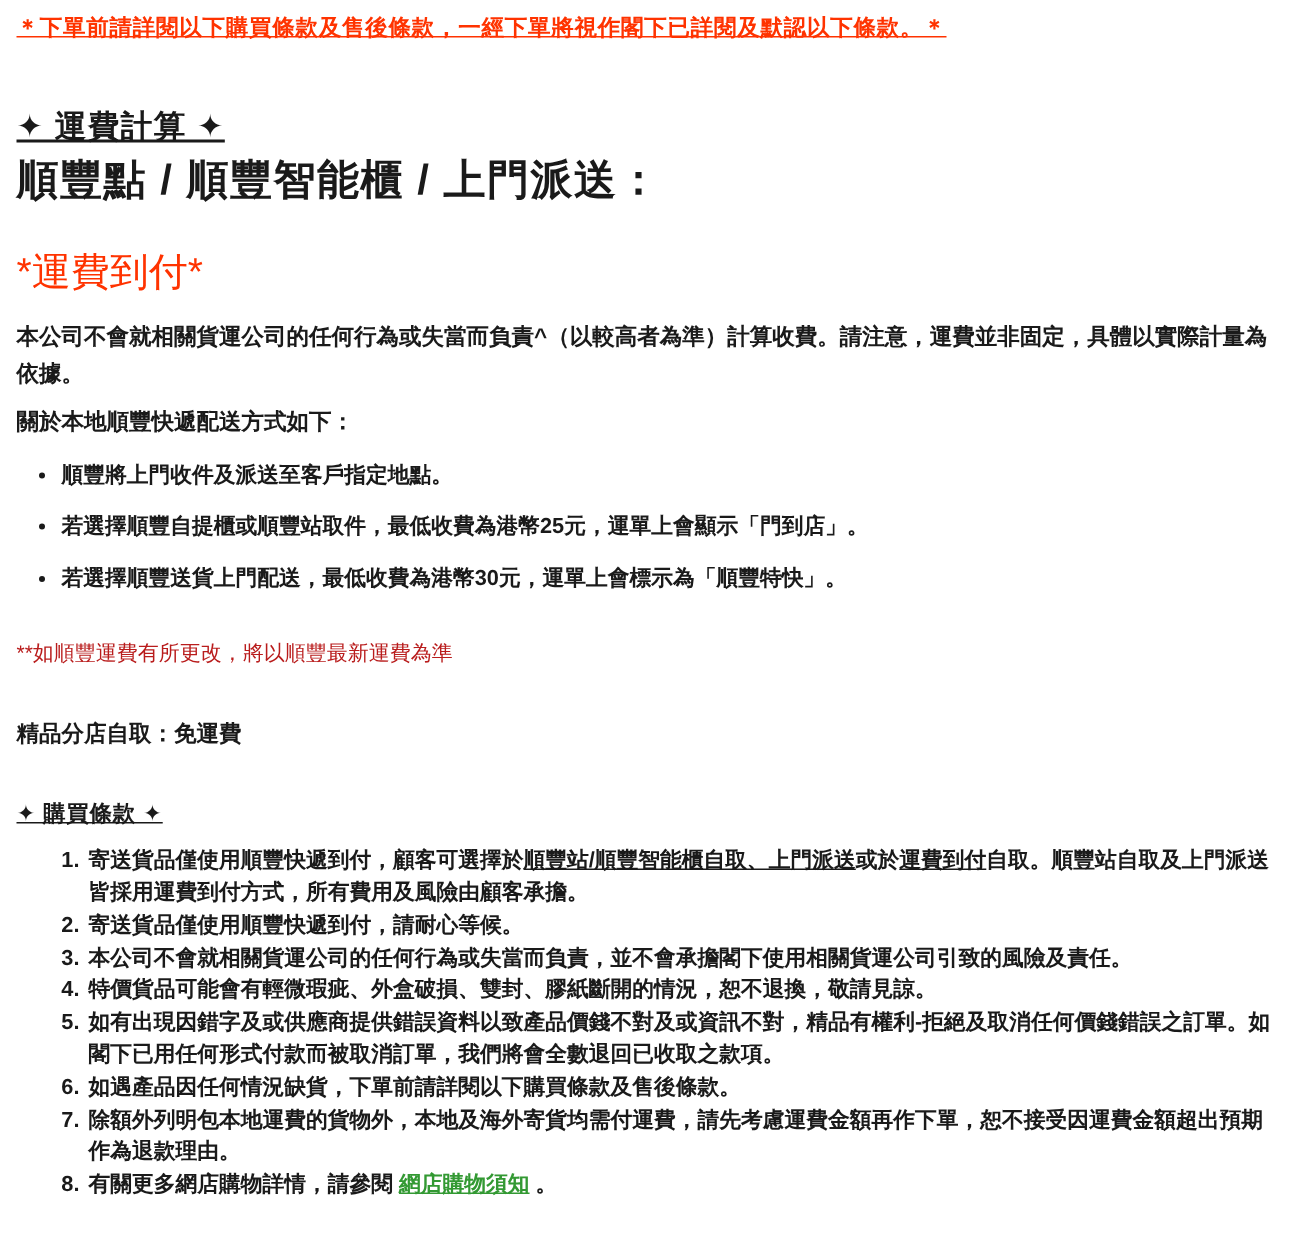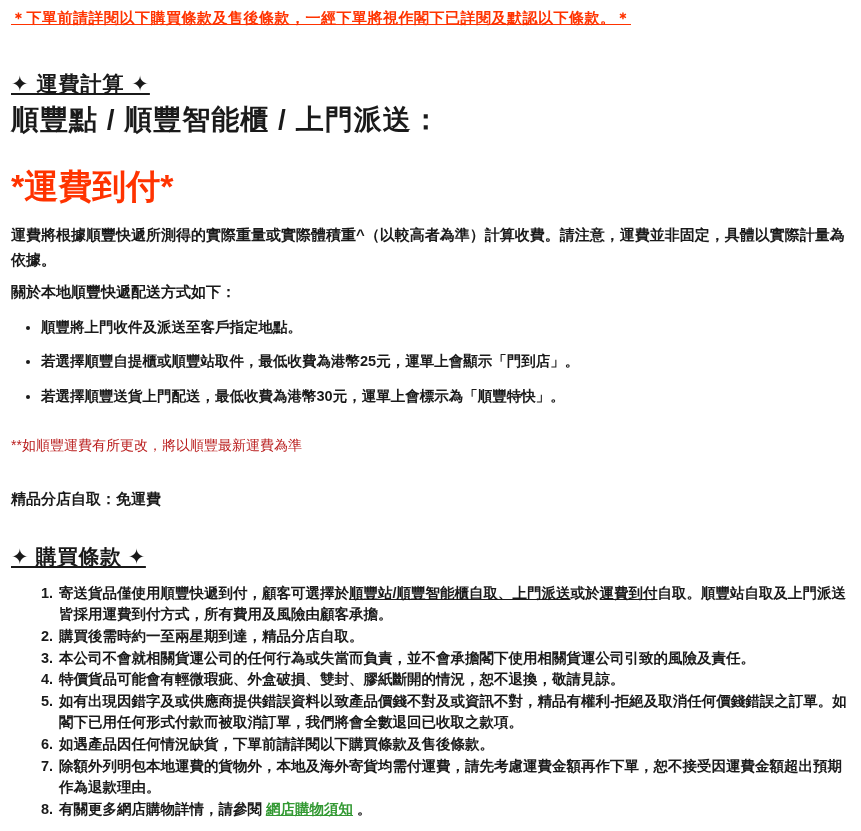--- a/index.html
+++ b/index.html
@@ -36,22 +36,22 @@
 
   .ship-sub {
     margin: 3px 0 0 0;
     font-size: 28px;
     font-weight: bold;
     letter-spacing: 1px;
   }
 
   .pay-on-delivery {
     margin: 26px 0 0 0;
-    font-size: 34px;
-    font-weight: bold;
+    font-size: 26px;
+    font-weight: normal;
     color: var(--accent);
     line-height: 1.25;
   }
 
   .body-bold {
     font-size: 15px;
     font-weight: bold;
     line-height: 1.72;
     margin: 0;
   }
@@ -78,21 +78,21 @@
   }
 
   .pickup-note {
     margin: 35px 0 0 0;
     font-size: 15px;
     font-weight: bold;
   }
 
   .terms-heading {
     margin: 34px 0 0 0;
-    font-size: 21px;
+    font-size: 15px;
     font-weight: bold;
     text-decoration: underline;
     letter-spacing: 0.5px;
   }
 
   ol.terms-list {
     margin: 12px 0 0 0;
     padding-left: 46px;
     list-style: decimal;
   }
@@ -121,38 +121,38 @@
 </head>
 <body>
 
 <p class="notice-top">＊下單前請詳閱以下購買條款及售後條款，一經下單將視作閣下已詳閱及默認以下條款。＊</p>
 
 <h2 class="ship-heading">✦ 運費計算 ✦</h2>
 <h3 class="ship-sub">順豐點 / 順豐智能櫃 / 上門派送：</h3>
 
 <div class="pay-on-delivery">*運費到付*</div>
 
-<p class="body-bold fee-para">運費將根據順豐快遞所測得的實際重量或實際體積重^（以較高者為準）計算收費。請注意，運費並非固定，具體以實際計量為依據。</p>
+<p class="body-bold fee-para">本公司不會就相關貨運公司的任何行為或失當而負責^（以較高者為準）計算收費。請注意，運費並非固定，具體以實際計量為依據。</p>
 
 <p class="body-bold methods-intro">關於本地順豐快遞配送方式如下：</p>
 
 <ul class="delivery-list">
   <li>順豐將上門收件及派送至客戶指定地點。</li>
   <li>若選擇順豐自提櫃或順豐站取件，最低收費為港幣25元，運單上會顯示「門到店」。</li>
   <li>若選擇順豐送貨上門配送，最低收費為港幣30元，運單上會標示為「順豐特快」。</li>
 </ul>
 
 <p class="fee-note">**如順豐運費有所更改，將以順豐最新運費為準</p>
 
 <p class="pickup-note">精品分店自取：免運費</p>
 
 <h4 class="terms-heading">✦ 購買條款 ✦</h4>
 
 <ol class="terms-list">
   <li><span>寄送貨品僅使用順豐快遞到付，顧客可選擇於</span><span class="u">順豐站/順豐智能櫃自取、上門派送</span><span>或於</span><span class="u">運費到付</span><span>自取。順豐站自取及上門派送皆採用運費到付方式，所有費用及風險由顧客承擔。</span></li>
-  <li>購買後需時約一至兩星期到達，精品分店自取。</li>
+  <li>寄送貨品僅使用順豐快遞到付，請耐心等候。</li>
   <li>本公司不會就相關貨運公司的任何行為或失當而負責，並不會承擔閣下使用相關貨運公司引致的風險及責任。</li>
   <li>特價貨品可能會有輕微瑕疵、外盒破損、雙封、膠紙斷開的情況，恕不退換，敬請見諒。</li>
   <li>如有出現因錯字及或供應商提供錯誤資料以致產品價錢不對及或資訊不對，精品有權利-拒絕及取消任何價錢錯誤之訂單。如閣下已用任何形式付款而被取消訂單，我們將會全數退回已收取之款項。</li>
   <li>如遇產品因任何情況缺貨，下單前請詳閱以下購買條款及售後條款。</li>
   <li>除額外列明包本地運費的貨物外，本地及海外寄貨均需付運費，請先考慮運費金額再作下單，恕不接受因運費金額超出預期作為退款理由。</li>
   <li><span>有關更多網店購物詳情，請參閱 </span><a class="green-link">網店購物須知</a><span> 。</span></li>
 </ol>
 
 </body></html>

